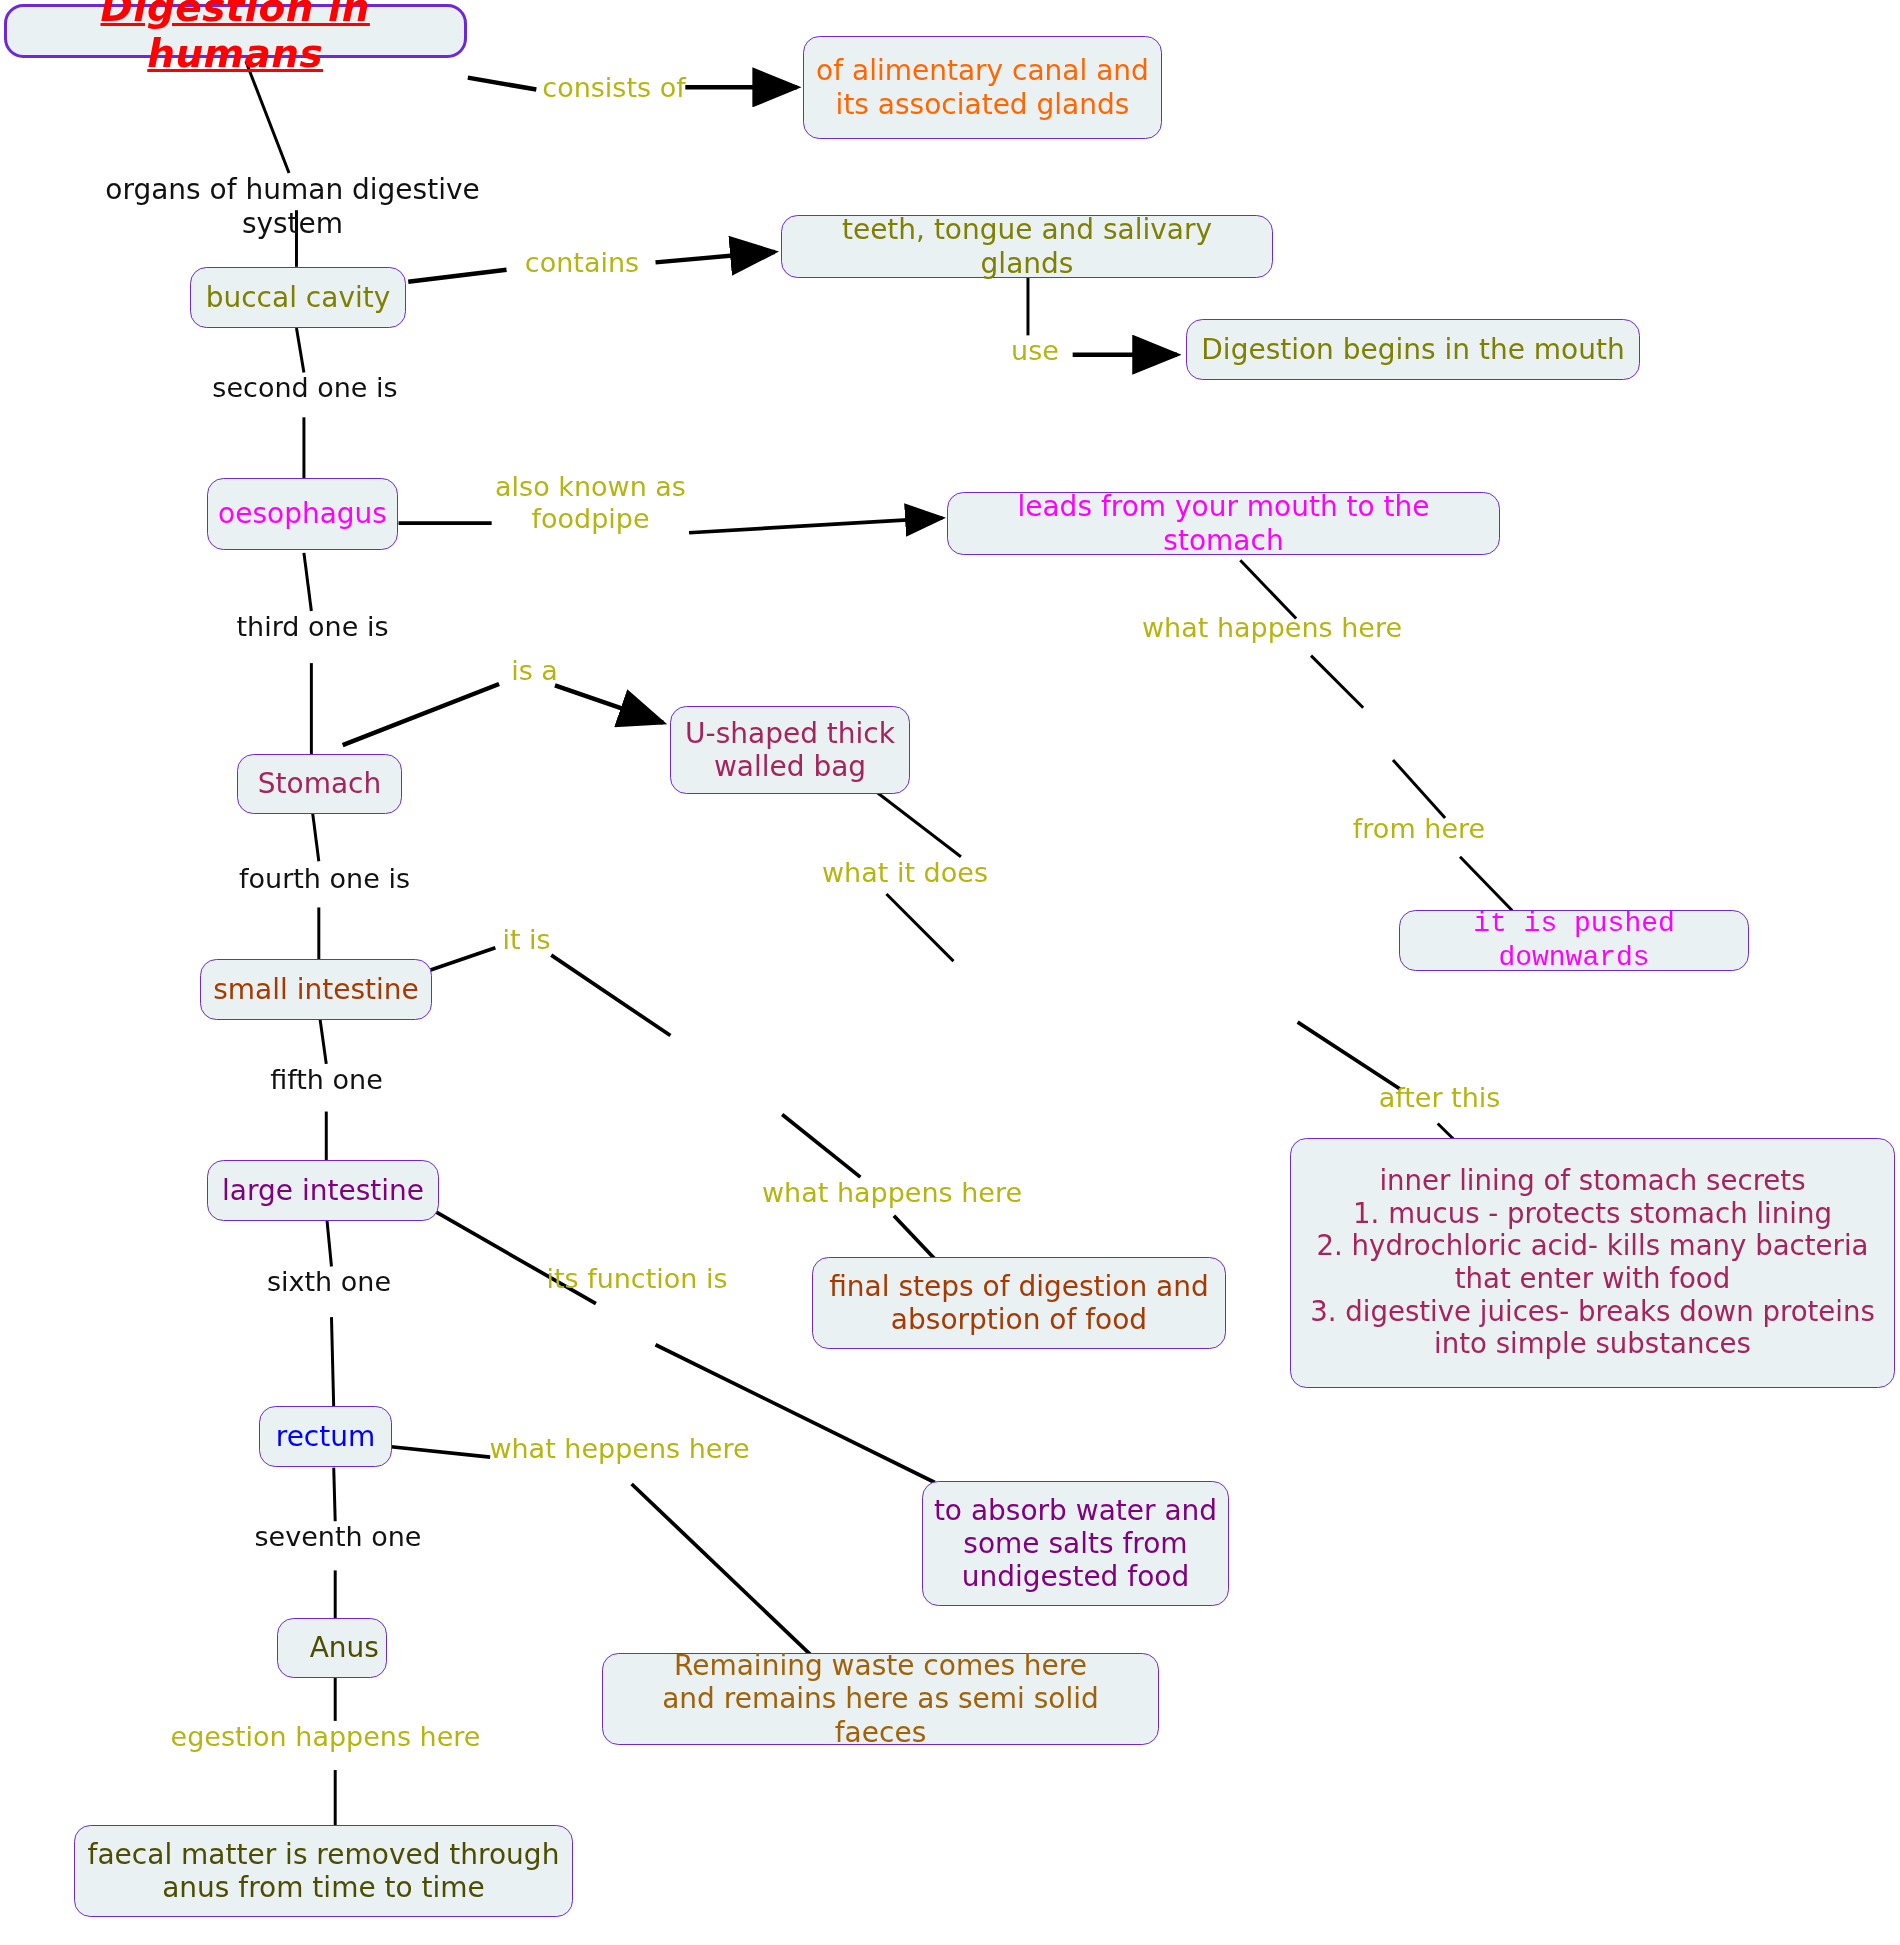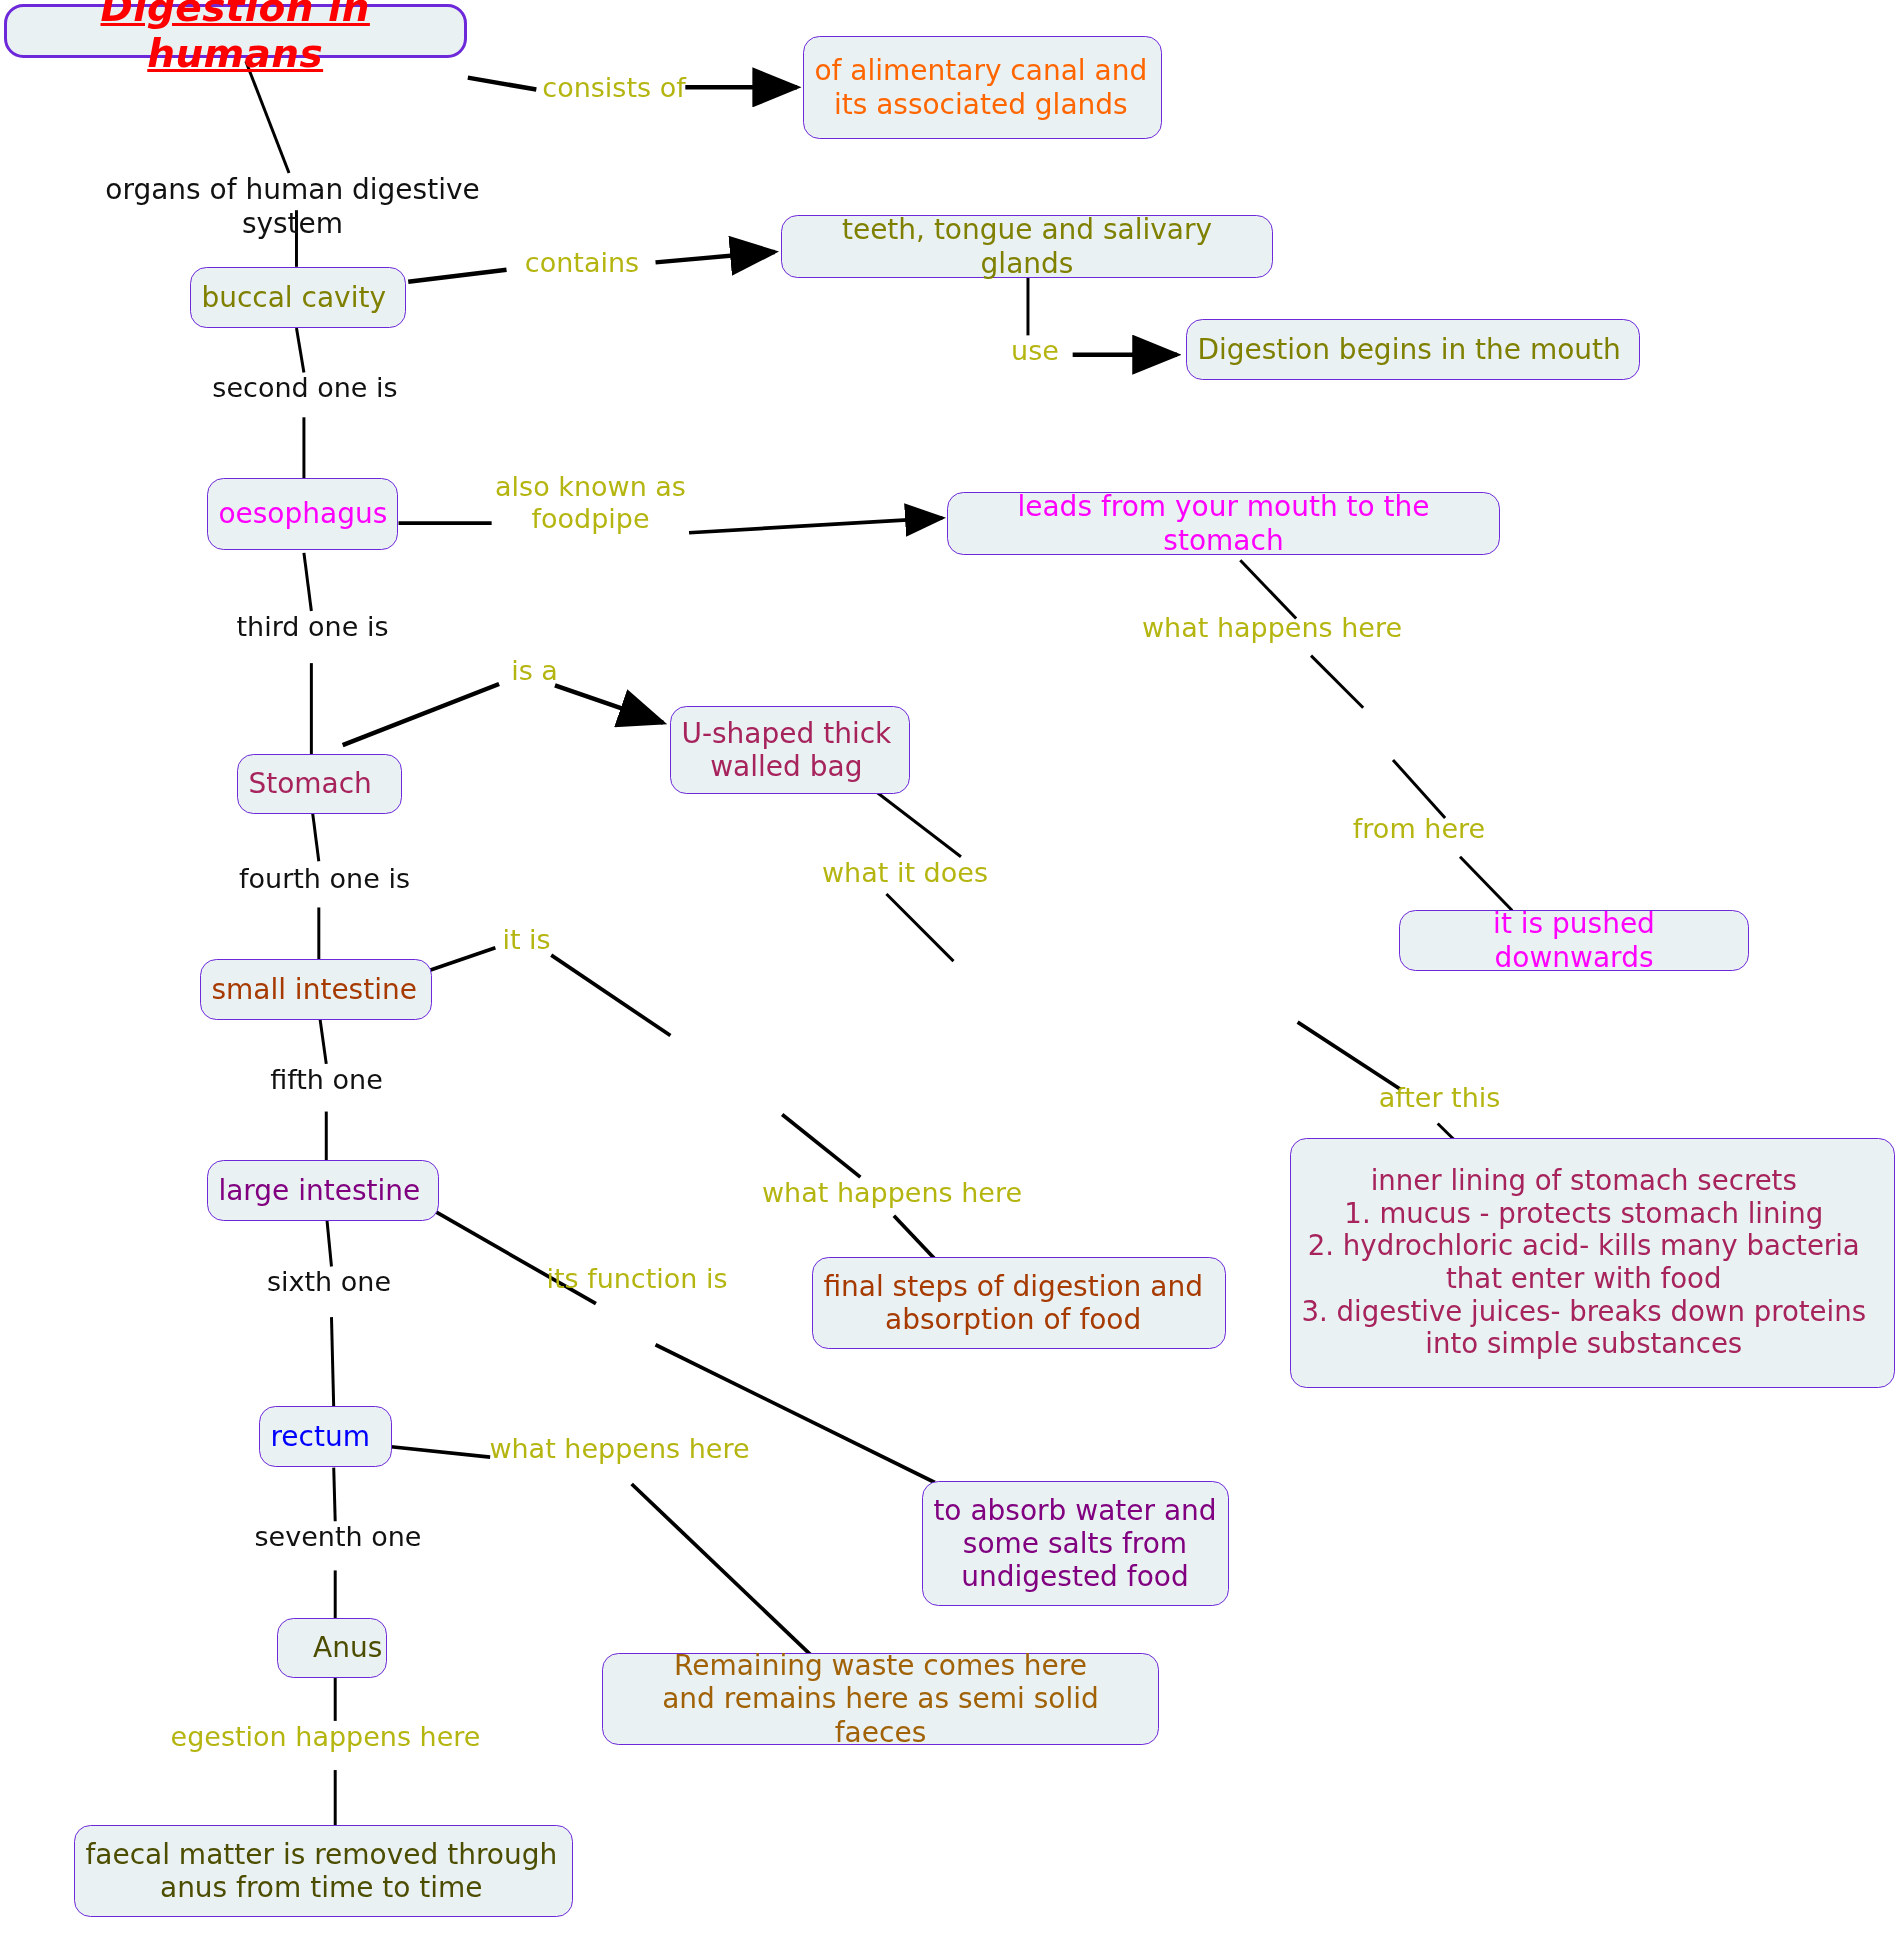--- a/index.html
+++ b/index.html
@@ -8,20 +8,21 @@
   svg#edges{position:absolute;left:0;top:0;width:1901px;height:1946px;pointer-events:none;}
 
   .node{
     position:absolute;
     box-sizing:border-box;
     background:#eaf1f3;
     border:1px solid #6d28d9;
     border-radius:16.4px;
     display:flex;
     align-items:center;
+    justify-content:center;
     text-align:center;
     line-height:1.18;
     white-space:pre-line;
     padding:4.5px 10.4px;
     font-family:"DejaVu Sans", sans-serif;
     font-size:28px;
   }
   .node.title{
     border-radius:19.4px;
     border-width:3.7px;
@@ -149,21 +150,21 @@
 
   <div class="node" style="left:207px;top:478px;width:191px;height:72px;color:#ff00ff;">
     <span>oesophagus</span>
   </div>
 
   <div class="node" style="left:947px;top:492px;width:553px;height:63px;color:#ff00ff;">
     <span>leads from your mouth to the stomach</span>
   </div>
 
 
-  <div class="node" style="left:1399px;top:910px;width:350px;height:61px;color:#ff00ff;">
+  <div class="node" style="left:1399px;top:910px;width:350px;height:61px;color:#ff00ff;font-family:Liberation Mono, monospace;">
     <span>it is pushed downwards</span>
   </div>
 
   <div class="node" style="left:237px;top:754px;width:165px;height:60px;color:#a6235c;">
     <span>Stomach</span>
   </div>
 
   <div class="node" style="left:670px;top:706px;width:240px;height:88px;color:#a6235c;">
     <span>U-shaped thick
 walled bag</span>

